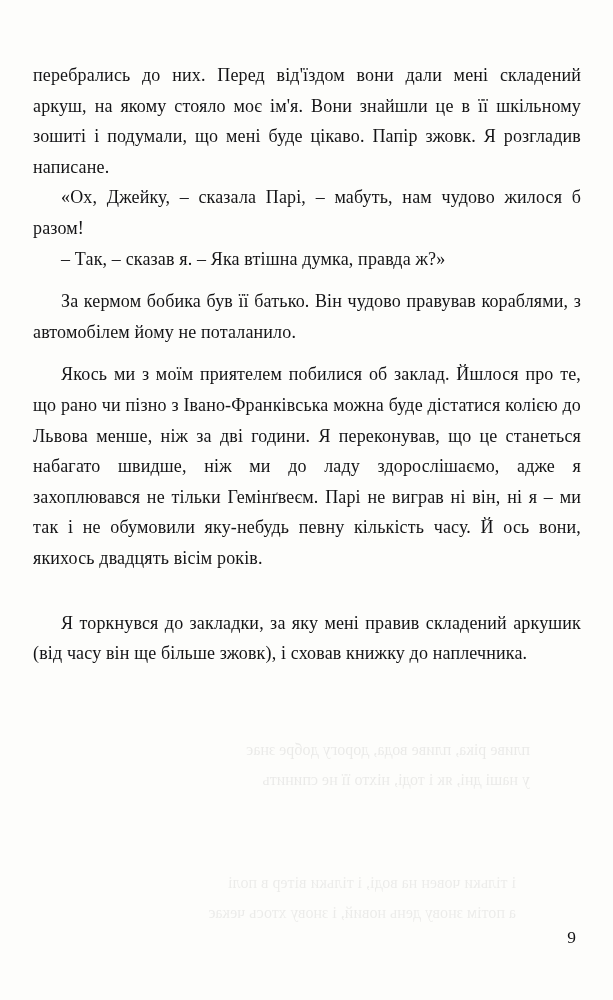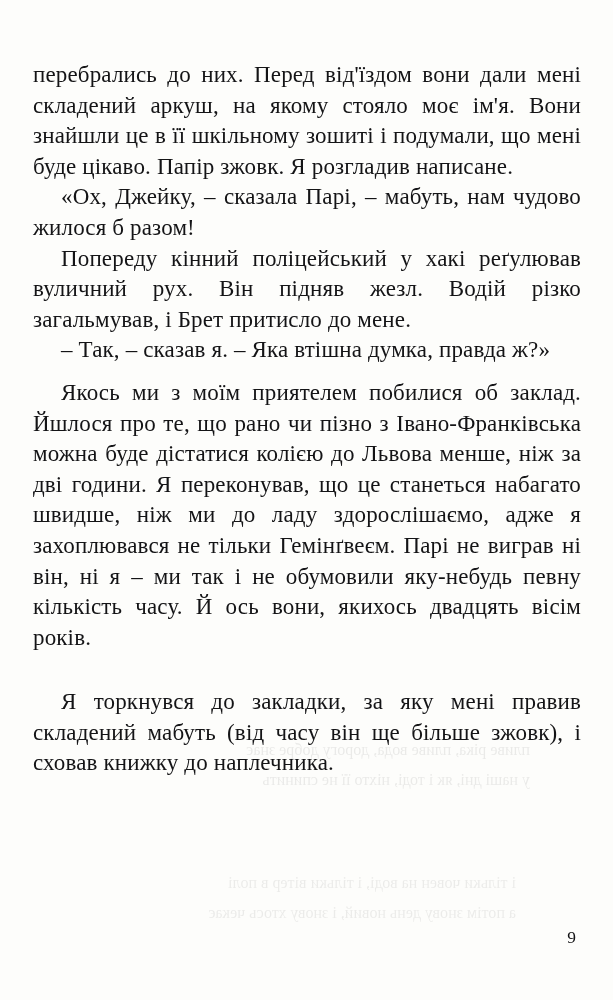--- a/index.html
+++ b/index.html
@@ -24,21 +24,21 @@
     background: #fdfdfb;
   }
   .text-column {
     position: absolute;
     left: 33px;
     top: 60px;
     width: 548px;
   }
   .para {
     margin: 0;
-    font-size: 23px;
+    font-size: 18px;
     line-height: 30.6px;
     text-align: justify;
     text-justify: inter-word;
     letter-spacing: 0.15px;
     color: #141416;
   }
   .para.indent {
     text-indent: 28px;
   }
   .gap-small {
@@ -102,20 +102,20 @@
   </div>
 
   <div class="bleed-through-2">
     <p>і тільки човен на воді, і тільки вітер в полі</p>
     <p>а потім знову день новий, і знову хтось чекає</p>
   </div>
 
   <div class="text-column">
     <p class="para">перебрались до них. Перед від'їздом вони дали мені складений аркуш, на якому стояло моє ім'я. Вони знайшли це в її шкільному зошиті і подумали, що мені буде цікаво. Папір зжовк. Я розгладив написане.</p>
     <p class="para indent">«Ох, Джейку, – сказала Парі, – мабуть, нам чудово жилося б разом!</p>
-    <p class="para indent">Попереду кінний поліцейський у хакі реґулював вуличний рух. Він підняв жезл. Водій різко загальмував, і Брет притисло до мене.</p>
     <p class="para indent">– Так, – сказав я. – Яка втішна думка, правда ж?»</p>
+    <p class="para indent gap-small">За кермом бобика був її батько. Він чудово правував кораблями, з автомобілем йому не поталанило.</p>
     <p class="para indent gap-small">Якось ми з моїм приятелем побилися об заклад. Йшлося про те, що рано чи пізно з Івано-Франківська можна буде дістатися колією до Львова менше, ніж за дві години. Я переконував, що це станеться набагато швидше, ніж ми до ладу здорослішаємо, адже я захоплювався не тільки Гемінґвеєм. Парі не виграв ні він, ні я – ми так і не обумовили яку-небудь певну кількість часу. Й ось вони, якихось двадцять вісім років.</p>
-    <p class="para indent gap-large">Я торкнувся до закладки, за яку мені правив складений мабуть (від часу він ще більше зжовк), і сховав книжку до наплечника.</p>
+    <p class="para indent gap-large">Я торкнувся до закладки, за яку мені правив складений аркушик (від часу він ще більше зжовк), і сховав книжку до наплечника.</p>
   </div>
 
   <div class="page-number">9</div>
 </div>
 
 </body></html>

